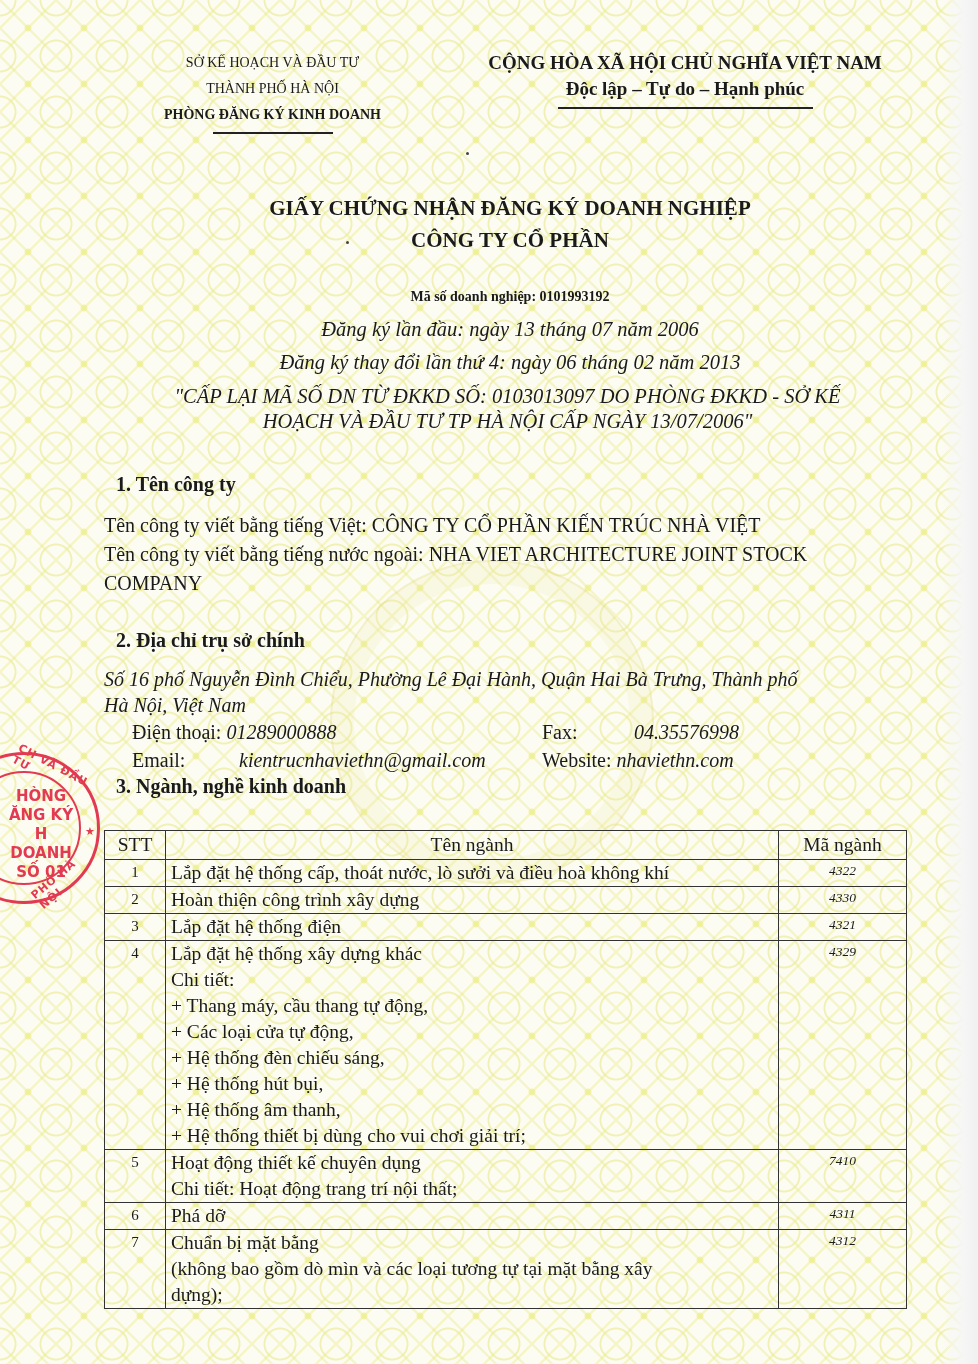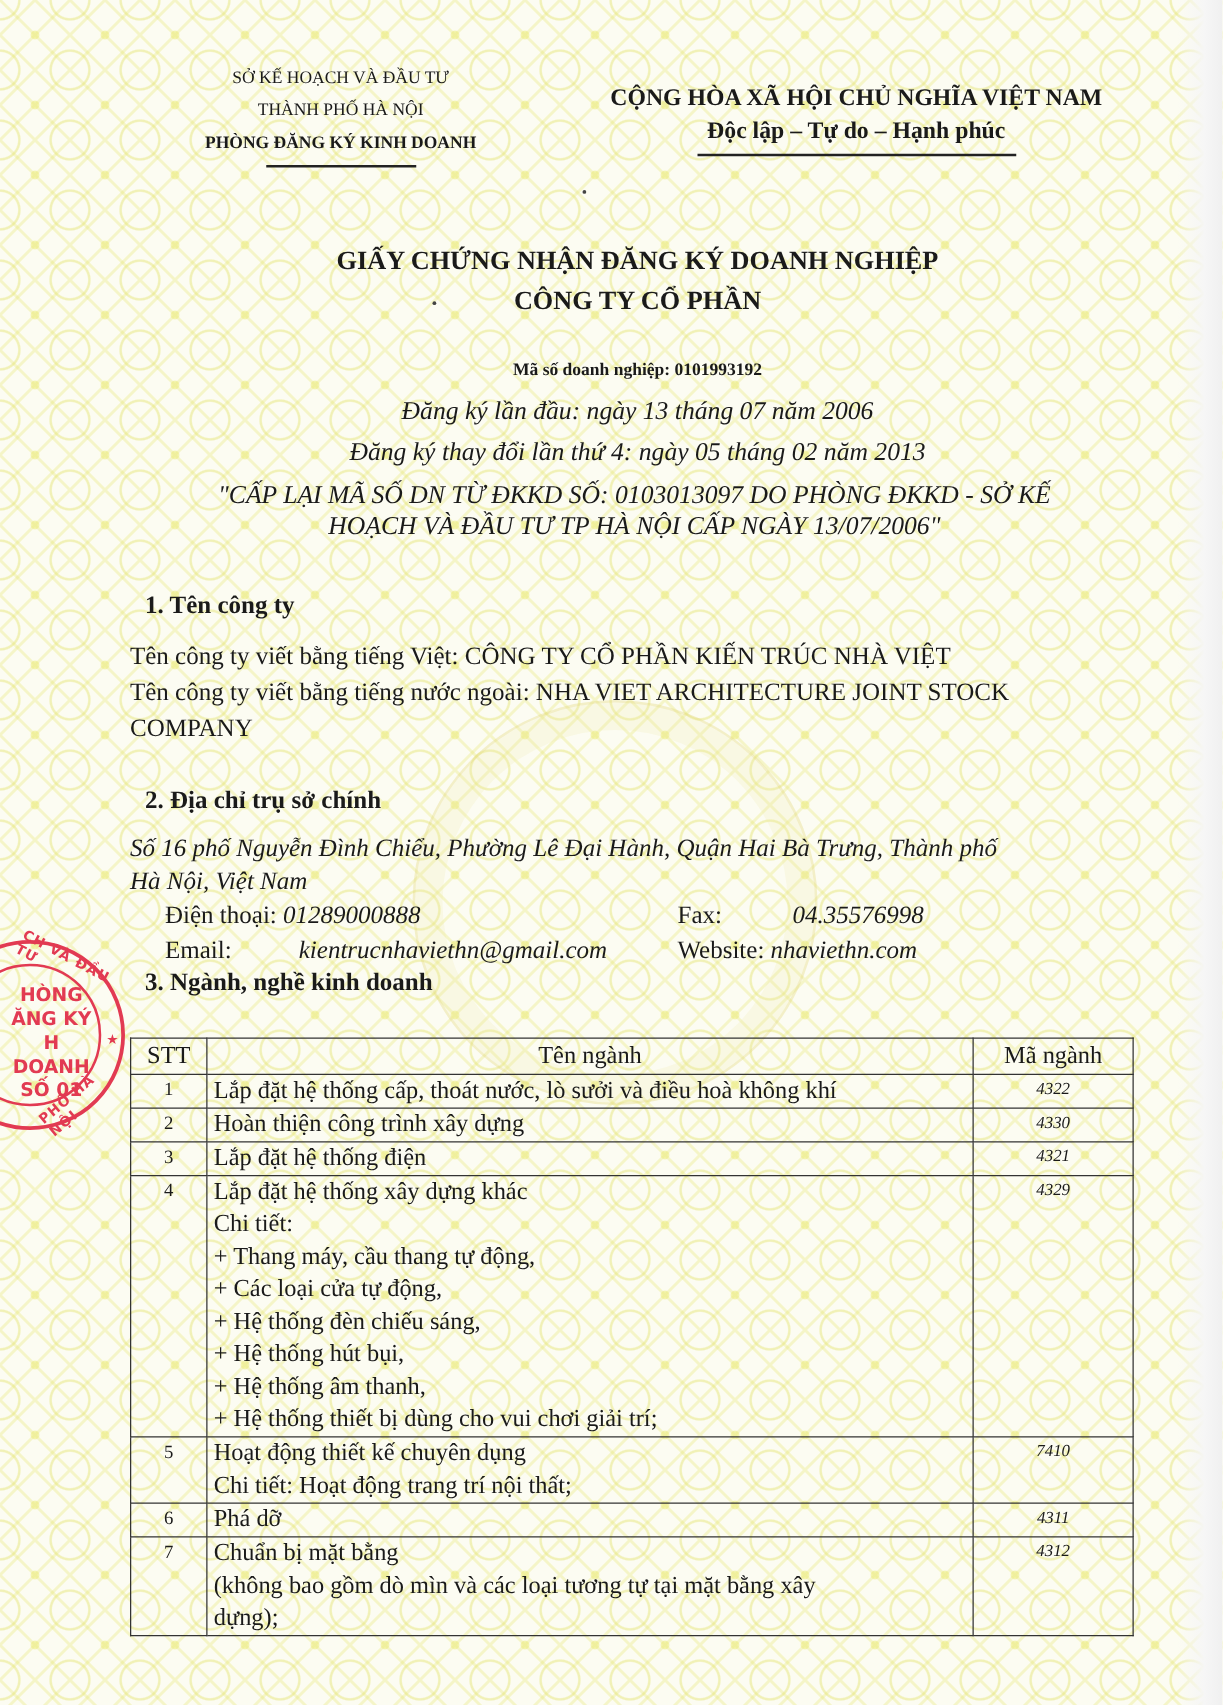--- a/index.html
+++ b/index.html
@@ -28,21 +28,21 @@
     box-shadow: inset 0 0 0 22px rgba(240,235,160,0.18);
   }
   .right-edge {
     position: absolute; right: 0; top: 0; width: 36px; height: 1364px;
     background: linear-gradient(90deg, rgba(255,255,255,0) 0, #f6f6f6 60%, #f0f0f0 100%);
   }
   .abs { position: absolute; }
   .hdr-left { left: 110px; top: 50px; width: 325px; text-align: center; font-size: 14px; line-height: 26px; }
   .hdr-left .b { font-weight: bold; }
   .hdr-left .rule { width: 120px; height: 1.5px; background: #222; margin: 4px auto 0; }
-  .hdr-right { left: 470px; top: 50px; width: 430px; text-align: center; font-size: 19px; line-height: 26px; font-weight: bold; margin-top: 16px; }
+  .hdr-right { left: 470px; top: 50px; width: 430px; text-align: center; font-size: 19px; line-height: 26px; font-weight: bold; }
   .hdr-right .rule { width: 255px; height: 1.5px; background: #222; margin: 5px auto 0; }
   .title { left: 130px; top: 192px; width: 760px; text-align: center; font-weight: bold; font-size: 21px; line-height: 32px; }
   .dot { left: 466px; top: 152px; width: 3px; height: 3px; background: #444; border-radius: 50%; }
   .dot2 { left: 346px; top: 241px; width: 3px; height: 3px; background: #444; border-radius: 50%; }
   .meta { left: 120px; top: 280px; width: 780px; text-align: center; font-size: 20.5px; line-height: 33px; }
   .meta .code { font-weight: bold; font-size: 14px; }
   .meta .it { font-style: italic; }
   .reissue { left: 120px; top: 384px; width: 775px; text-align: center; font-style: italic; font-size: 20.5px; line-height: 25px; }
   .sec { left: 104px; width: 810px; font-size: 20px; line-height: 29px; }
   .sec h3 { margin: 12px; font-size: 20px; font-weight: bold; line-height: 29px; }
@@ -105,21 +105,21 @@
 
 <div class="abs title">
   <div>GIẤY CHỨNG NHẬN ĐĂNG KÝ DOANH NGHIỆP</div>
   <div>CÔNG TY CỔ PHẦN</div>
 </div>
 <div class="abs dot2"></div>
 
 <div class="abs meta">
   <div class="code">Mã số doanh nghiệp: 0101993192</div>
   <div class="it">Đăng ký lần đầu: ngày 13 tháng 07 năm 2006</div>
-  <div class="it">Đăng ký thay đổi lần thứ 4: ngày 05 tháng 02 năm 2013</div>
+  <div class="it">Đăng ký thay đổi lần thứ 4: ngày 06 tháng 02 năm 2013</div>
 </div>
 
 <div class="abs reissue">
   <div>"CẤP LẠI MÃ SỐ DN TỪ ĐKKD SỐ: 0103013097 DO PHÒNG ĐKKD - SỞ KẾ</div>
   <div>HOẠCH VÀ ĐẦU TƯ TP HÀ NỘI CẤP NGÀY 13/07/2006"</div>
 </div>
 
 <div class="abs sec sec1">
   <h3>1. Tên công ty</h3>
   <p>Tên công ty viết bằng tiếng Việt: CÔNG TY CỔ PHẦN KIẾN TRÚC NHÀ VIỆT</p>

